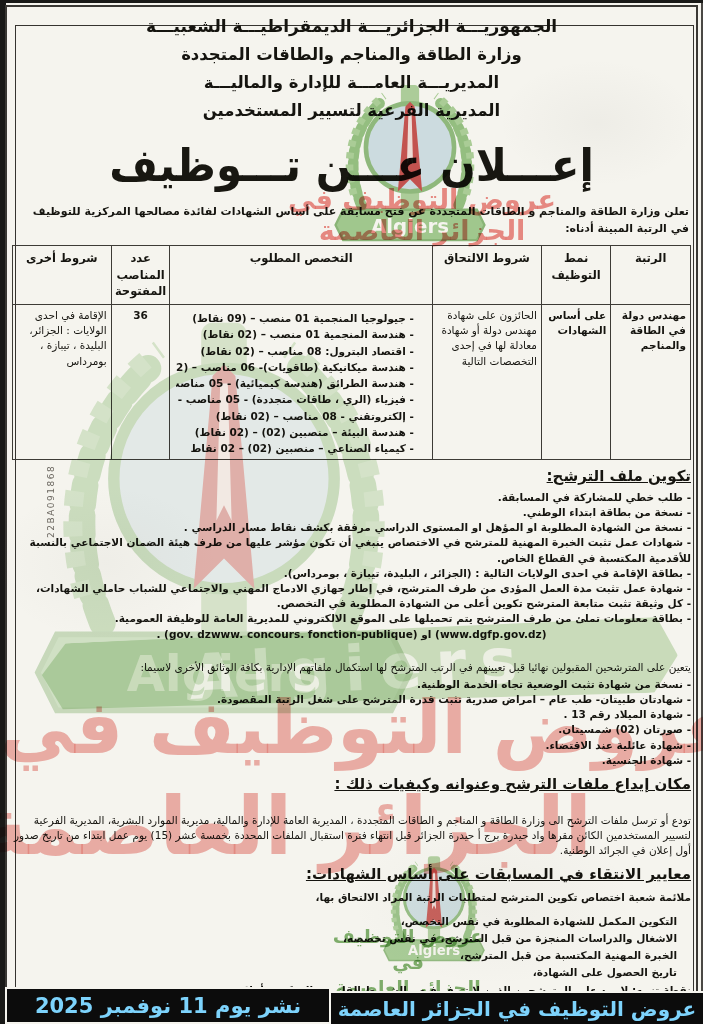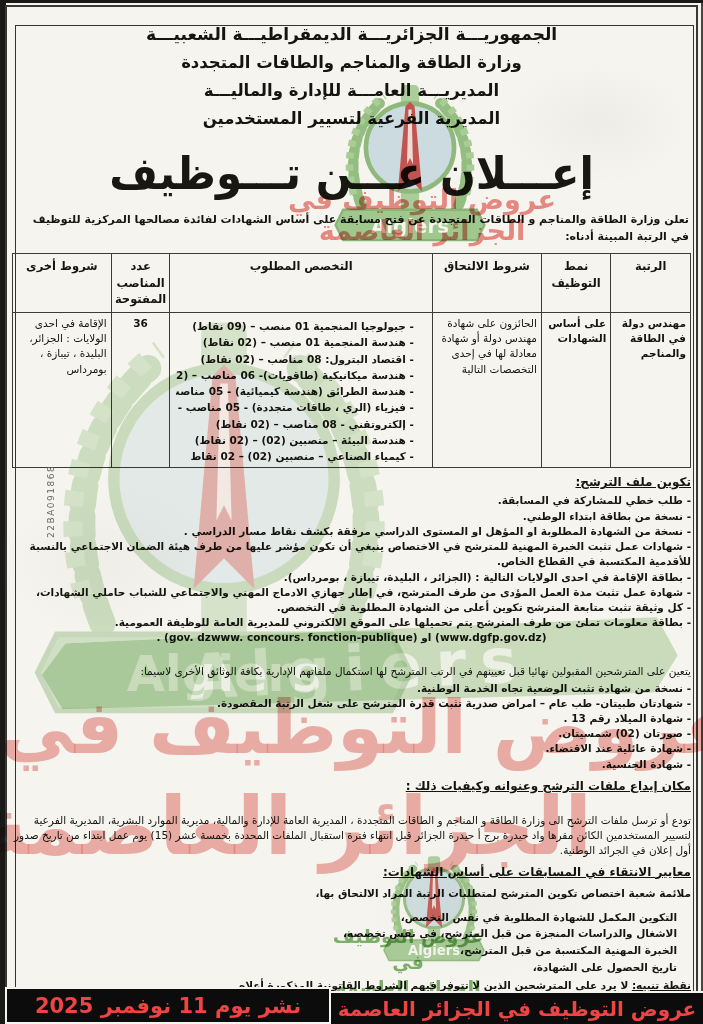--- a/index.html
+++ b/index.html
@@ -16,21 +16,21 @@
   .page::after{ 
     content:"";position:absolute;inset:0;pointer-events:none;
     background:
       radial-gradient(140px 90px at 85% 12%, rgba(120,120,110,.06), transparent 70%),
       radial-gradient(160px 110px at 15% 55%, rgba(120,120,110,.05), transparent 70%),
       radial-gradient(200px 120px at 70% 88%, rgba(120,120,110,.05), transparent 70%);
   }
   .frame-outer{position:absolute;left:15px;right:9px;top:25px;bottom:30px;border:1.6px solid #35332f;}
   .frame-inner{position:absolute;inset:5px;border:2.2px solid #3a3834;}
   .content{
-    position:absolute;inset:0;padding:20px 12px 0;direction:rtl;text-align:right;
+    position:absolute;inset:0;padding:12px 12px 0;direction:rtl;text-align:right;
     color:#15140f;z-index:1;overflow:hidden;
   }
   .hdr{ text-align:center;font-weight:bold;font-size:16.5px;line-height:1.7;letter-spacing:.5px; }
   .hdr .l1{font-size:17px;}
   .doc-title{
     text-align:center;font-size:42px;font-weight:bold;margin:16px 0 4px;
     letter-spacing:-1px;color:#181711;transform:scaleY(1.08);
   }
   .intro{font-size:11px;font-weight:600;margin:14px 2px 0;line-height:1.5;}
   table.jobs{
@@ -39,21 +39,21 @@
   }
   table.jobs th,table.jobs td{
     border:1.5px solid #3d3b36;vertical-align:top;padding:3px 4px;line-height:1.45;
   }
   table.jobs th{font-size:11.5px;font-weight:bold;text-align:center;padding:4px 2px;}
   td.c-rank,td.c-mode{font-weight:bold;text-align:right;}
   td.c-pos{text-align:center;font-weight:600;}
   .spec-list{list-style:none;margin:0;padding:2px 14px 0 2px;}
   .spec-list li{line-height:1.55;font-weight:600;white-space:nowrap;overflow:hidden;}
   .sec{margin-top:6px;font-size:10.5px;line-height:1.42;}
-  .sec-heading{font-size:12px;font-weight:bold;text-decoration:underline;margin-top:6px;}
+  .sec-heading{font-size:15px;font-weight:bold;text-decoration:underline;margin-top:6px;}
   ul.plain{list-style:none;margin:2px 0 0;padding:0;}
   ul.plain li{font-weight:600;line-height:1.45;}
   .para{font-weight:400;margin-top:18px;}
   .crit-lead{font-weight:bold;margin-top:5px;}
   ul.crit{list-style:none;margin:8px 14px 0 0;padding:0;}
   ul.crit li{font-weight:600;line-height:1.6;}
   .note{margin-top:2px;font-weight:600;}
   .note .lbl{font-weight:bold;text-decoration:underline;}
   
   .wm{position:absolute;pointer-events:none;mix-blend-mode:multiply;z-index:3;}
@@ -74,21 +74,21 @@
   .wm-pink2{left:-34px;top:780px;width:640px;text-align:center;font-size:80px;font-weight:bold;
             color:rgba(231,116,110,.55);white-space:nowrap;}
   .wm-green{left:320px;top:924px;width:176px;text-align:center;font-size:19px;font-weight:bold;
             color:rgba(120,174,102,.92);line-height:1.35;}
   .side-code{
     position:absolute;left:46px;top:448px;height:90px;z-index:2;
     writing-mode:vertical-rl;transform:rotate(180deg);
     font-size:9px;color:#6a665f;letter-spacing:1.5px;
   }
   
-  .bar{position:absolute;z-index:10;background:#0c0c0c;color:#ef4444;font-weight:bold;
+  .bar{position:absolute;z-index:10;background:#0c0c0c;color:#7dd3fc;font-weight:bold;
        display:flex;align-items:center;justify-content:center;direction:rtl;}
   .bar-brand{right:0;bottom:0;width:372px;height:31px;font-size:20px;border:2px solid #f5f4ee;border-right:0;border-bottom:0;}
   .bar-date{left:7px;bottom:2px;width:322px;height:33px;font-size:21px;outline:2px solid #f5f4ee;}
 </style>
 </head>
 <body>
 
 <svg width="0" height="0" style="position:absolute" aria-hidden="true">
   <symbol id="algiers-logo" viewBox="0 0 100 125">
     <path d="M18,85 C8,60 12,35 30,18" fill="none" stroke="#8cbf79" stroke-width="7" stroke-dasharray="5 3" stroke-linecap="round"></path>

